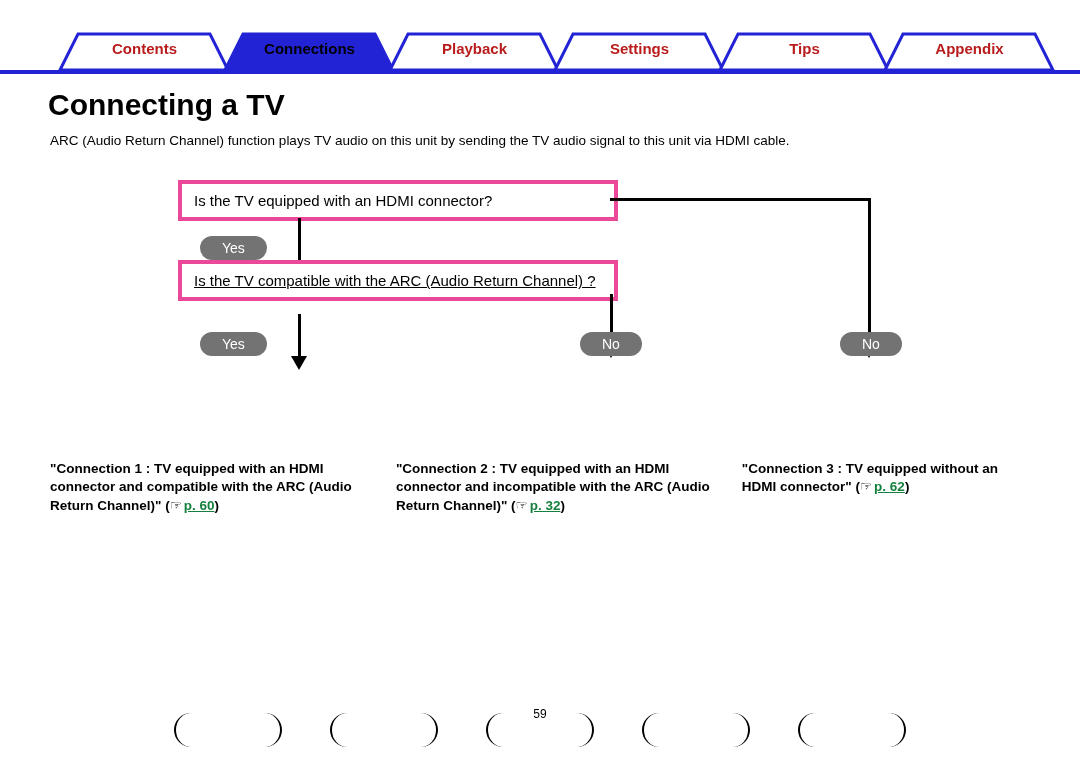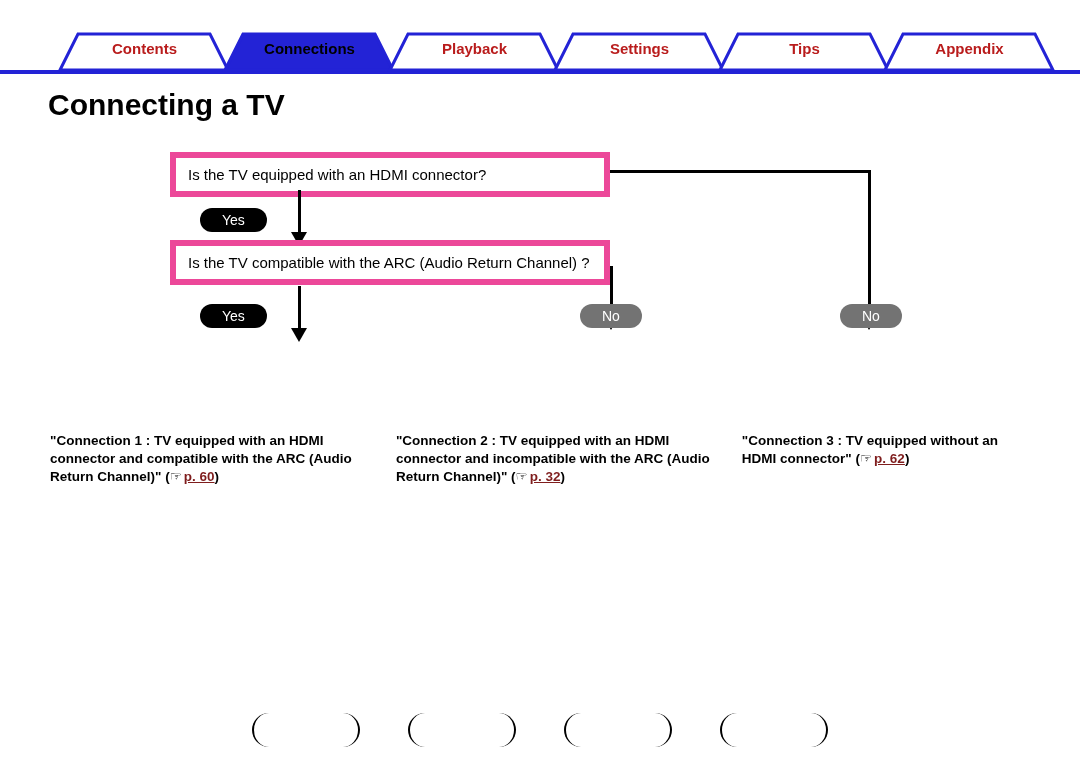--- a/index.html
+++ b/index.html
@@ -48,35 +48,36 @@
   .intro p { margin-bottom: 2px; }
 
   
   .flow {
     position: relative;
     margin: 30px 50px 0 50px;
     height: 280px;
   }
   .qbox {
     position: absolute;
-    border: 6px solid #ec4899;
+    border: 4px solid #ec4899;
     background: #fff;
     font-size: 15px;
     padding: 8px 12px;
     width: 440px;
+    margin-left: 8px;
   }
   .pill {
     position: absolute;
     border-radius: 14px;
     color: #fff;
     font-size: 14px;
     padding: 4px 22px;
     text-align: center;
   }
-  .pill.black { background: #000000; }
+  .pill.black { background: #737373; }
   .pill.gray  { background: #737373; }
 
   .arrow-down {
     position: absolute;
     width: 0; height: 0;
     border-left: 8px solid transparent;
     border-right: 8px solid transparent;
     border-top: 14px solid #000;
   }
   .vline { position: absolute; width: 3px; background: #000; }
@@ -92,21 +93,21 @@
     font-size: 13.5px;
     font-weight: bold;
     width: 330px;
     line-height: 1.35;
   }
   .result .hand {
     display: inline-block;
     font-weight: normal;
     margin-right: 2px;
   }
-  .result a { color: #7f1d1d; text-decoration: underline; cursor: pointer; }
+  .result a { color: #15803d; text-decoration: underline; cursor: pointer; }
 
   
   .bottom-nav {
     position: absolute;
     bottom: 14px;
     left: 0;
     width: 100%;
     display: flex;
     justify-content: center;
     align-items: center;
@@ -154,37 +155,38 @@
   <div class="tab-label active" style="left:227px">Connections</div>
   <div class="tab-label" style="left:392px">Playback</div>
   <div class="tab-label" style="left:557px">Settings</div>
   <div class="tab-label" style="left:722px">Tips</div>
   <div class="tab-label" style="left:887px">Appendix</div>
 </div>
 
 <h1 class="heading">Connecting a TV</h1>
 
 <div class="intro">
+  <p>ARC (Audio Return Channel) function plays TV audio on this unit by sending the TV audio signal to this unit via HDMI cable.</p>
 </div>
 
 <div class="flow">
 
   <div class="qbox" style="left:120px; top:0;">Is the TV equipped with an HDMI connector?</div>
 
   <div class="vline" style="left:560px; top:18px; height:3px; width:0;"></div>
 
   <div class="hline" style="left:560px; top:18px; width:260px;"></div>
   <div class="vline" style="left:818px; top:18px; height:148px;"></div>
   <div class="arrow-down" style="left:811px; top:164px;"></div>
 
   <div class="pill black" style="left:150px; top:56px;">Yes</div>
   <div class="vline" style="left:248px; top:38px; height:44px;"></div>
   <div class="arrow-down" style="left:241px; top:80px;"></div>
 
-  <div class="qbox" style="left:120px; top:88px;">Is the TV compatible with the ARC (Audio Return Channel) ?</div>
+  <div class="qbox" style="left:120px; top:80px;text-decoration:underline;">Is the TV compatible with the ARC (Audio Return Channel) ?</div>
 
   <div class="hline" style="left:560px; top:114px; width:3px;"></div>
   <div class="vline" style="left:560px; top:114px; height:52px;"></div>
   <div class="arrow-down" style="left:553px; top:164px;"></div>
 
   <div class="pill black" style="left:150px; top:152px;">Yes</div>
   <div class="vline" style="left:248px; top:134px; height:44px;"></div>
   <div class="arrow-down" style="left:241px; top:176px;"></div>
 
   <div class="pill gray" style="left:530px; top:152px;">No</div>
@@ -201,15 +203,18 @@
     <span>"Connection 2 : TV equipped with an HDMI connector and incompatible with the ARC (Audio Return Channel)" (</span><span class="hand">☞</span><a>p. 32</a><span>)</span>
   </div>
   <div class="result" style="width:290px">
     <span>"Connection 3 : TV equipped without an HDMI connector" (</span><span class="hand">☞</span><a>p. 62</a><span>)</span>
   </div>
 </div>
 
 <div class="bottom-nav">
   <div class="bracket"></div>
   <div class="bracket"></div>
+  <div class="bracket" style="position:relative">
+    <span class="page-num">59</span>
+  </div>
   <div class="bracket"></div>
   <div class="bracket"></div>
 </div>
 
 </body></html>

